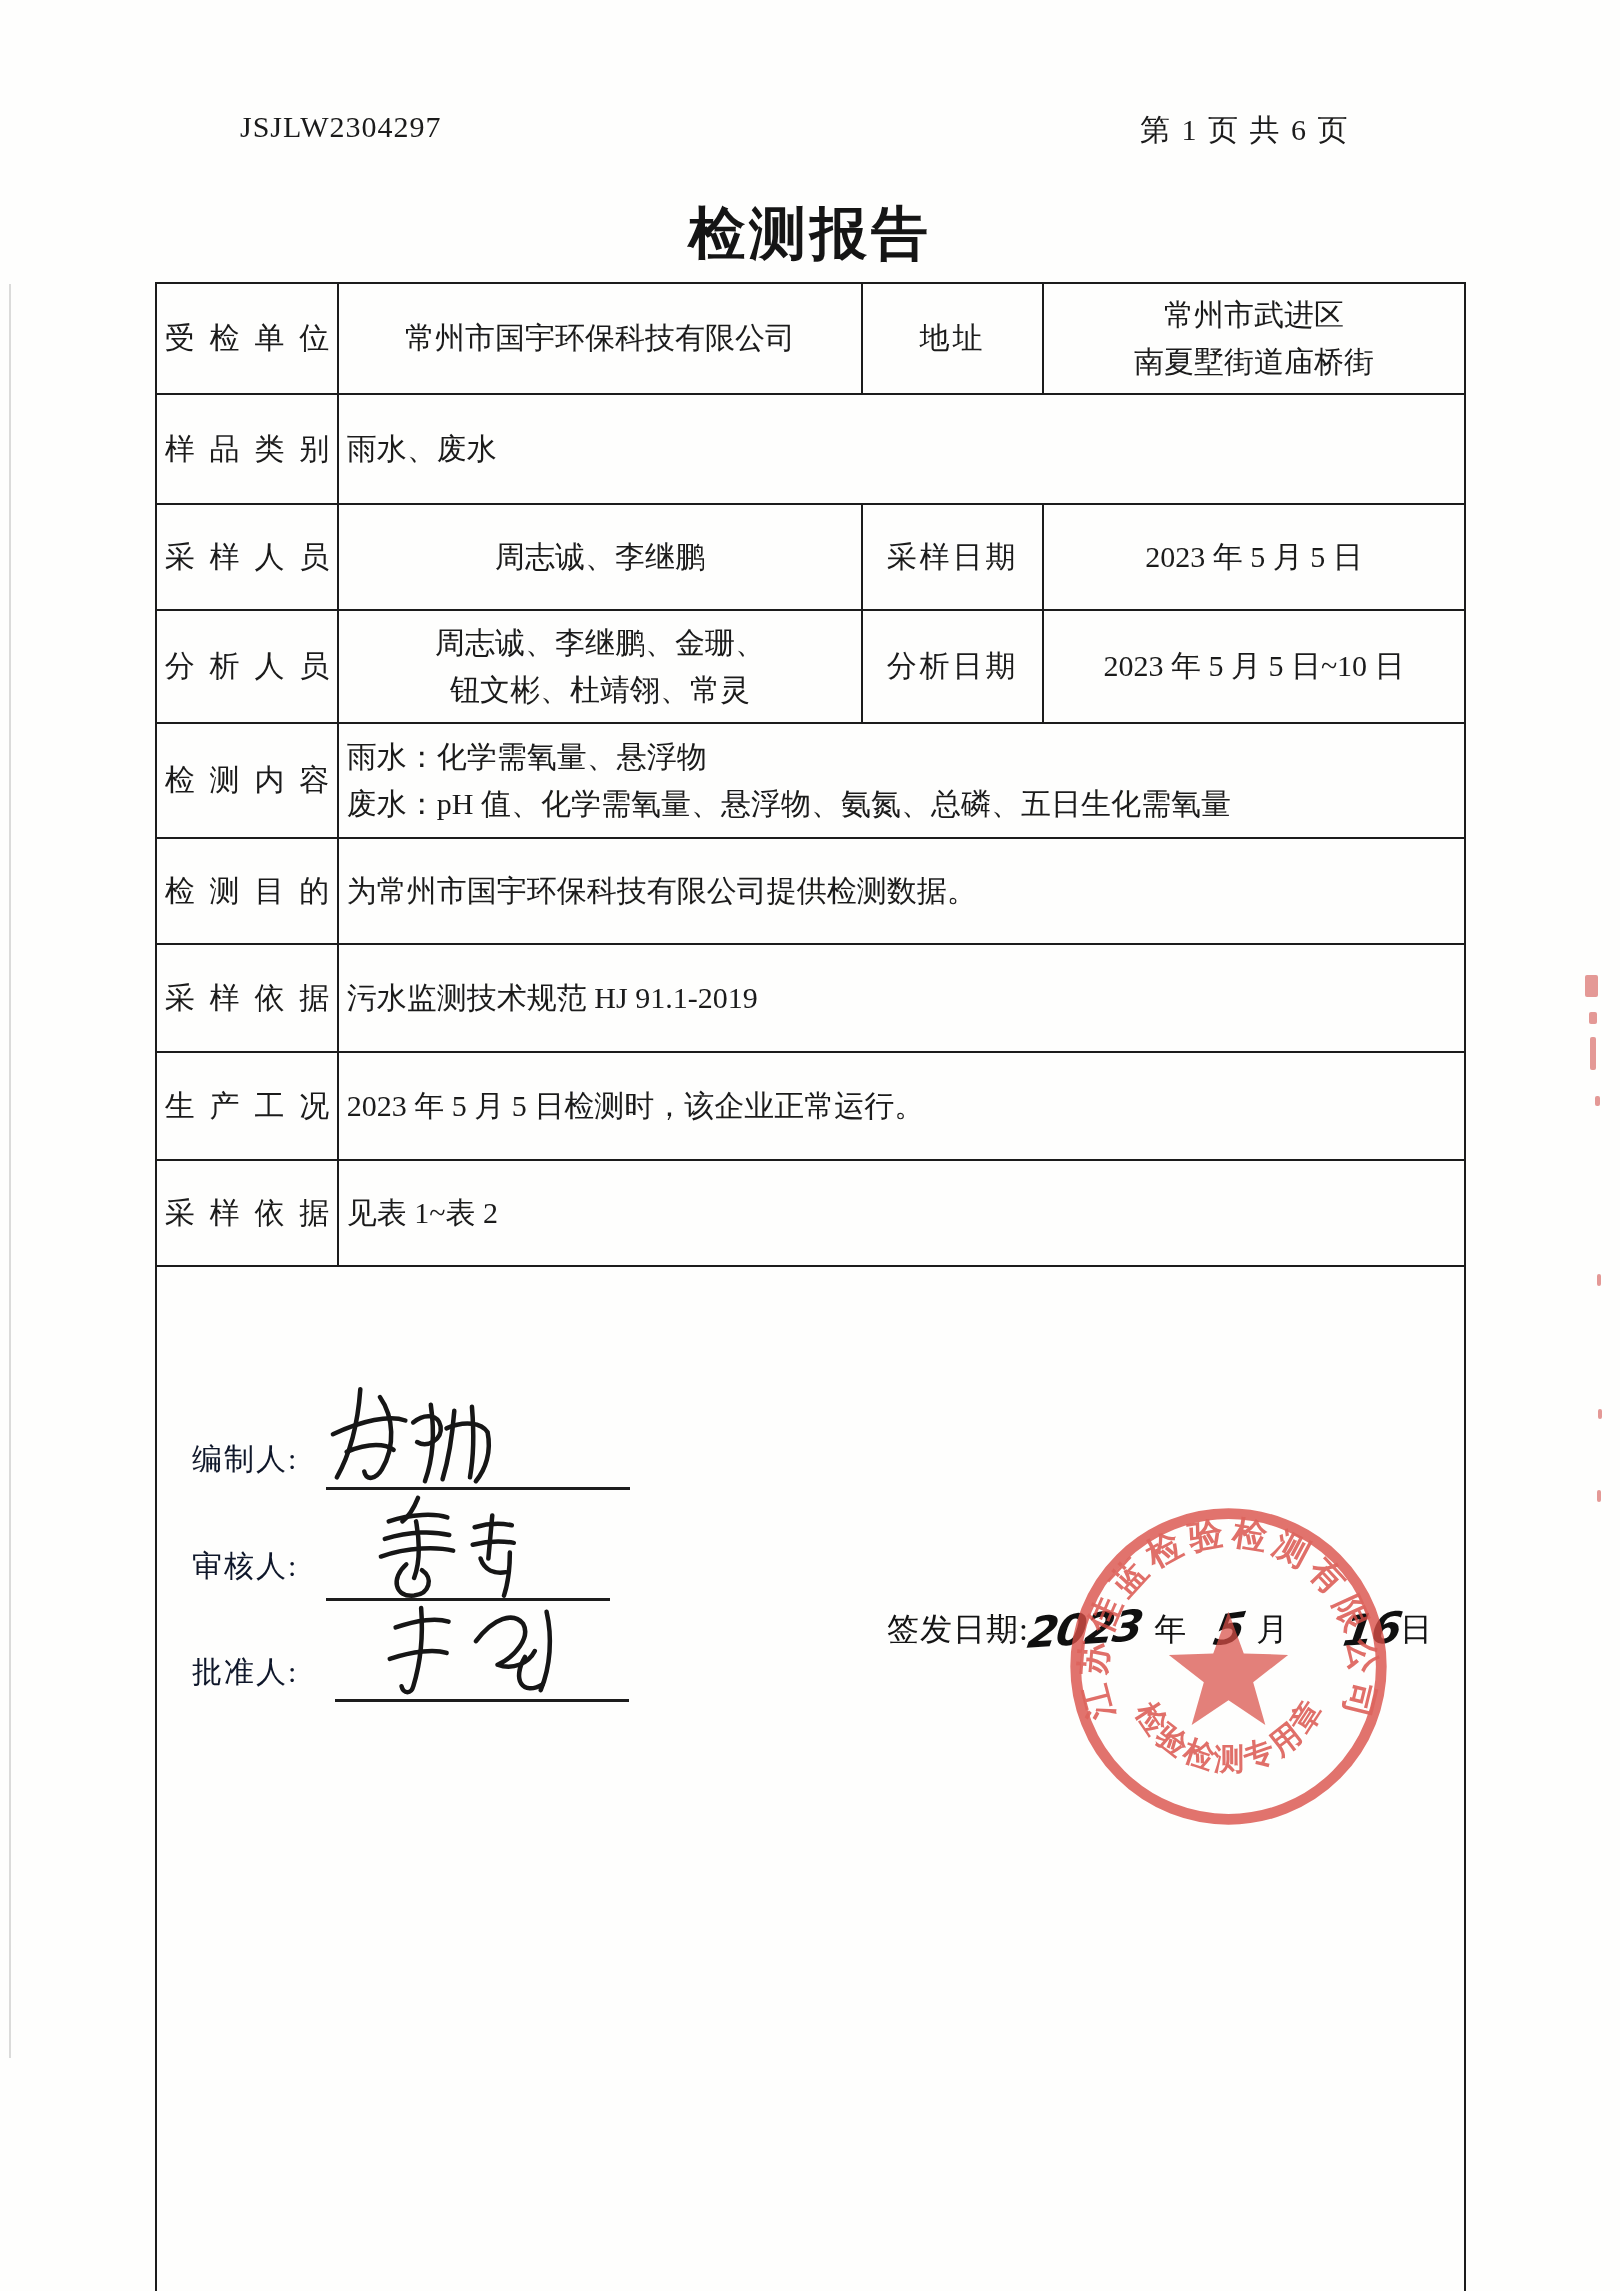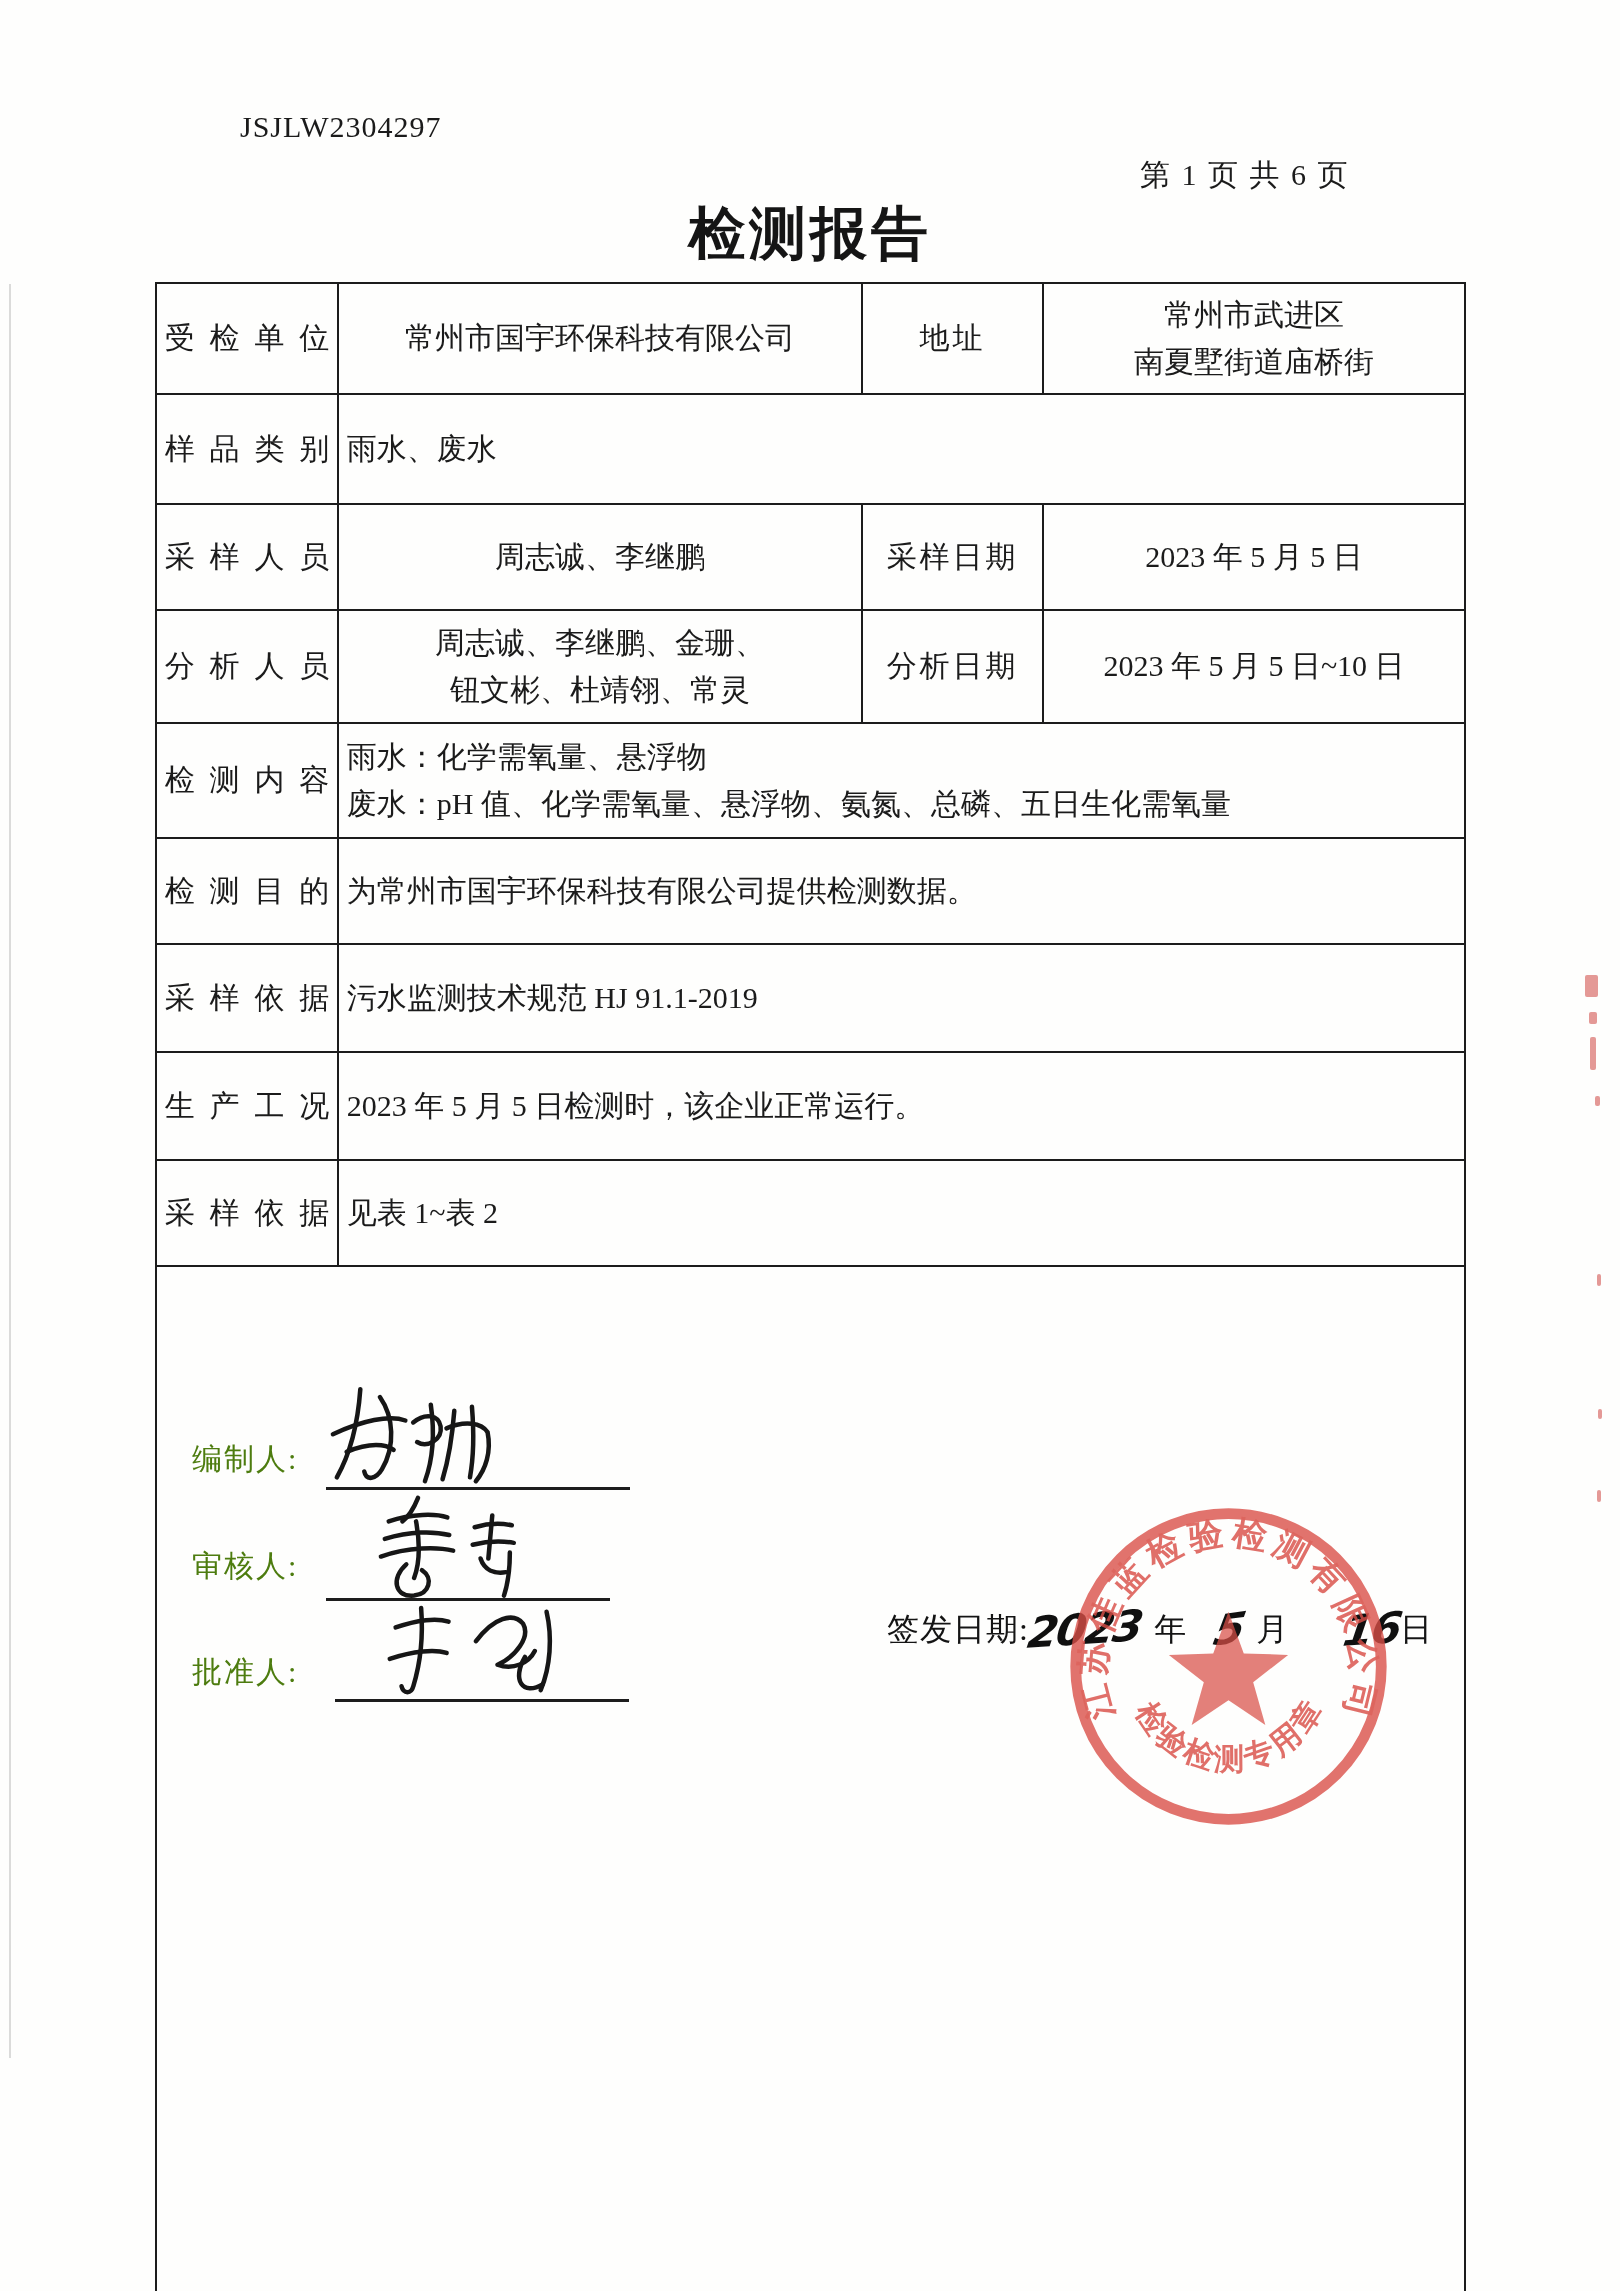--- a/index.html
+++ b/index.html
@@ -9,21 +9,21 @@
     font-family:"Liberation Serif","DejaVu Serif",serif;
     color:#1b1b1b;
     overflow:hidden;
   }
   
   .scan-edge{position:absolute;left:8.8px;top:284px;width:2px;height:1774px;background:rgba(60,60,60,.18);}
   .red-mark{position:absolute;background:rgba(205,70,65,.55);border-radius:2px;}
 
   .header-row{position:absolute;top:110px;left:0;width:100%;height:39px;font-size:30px;}
   .header-code{position:absolute;left:240px;top:0;letter-spacing:1px;}
-  .header-page{position:absolute;left:1140px;top:0;letter-spacing:2px;margin-top:45px;}
+  .header-page{position:absolute;left:1140px;top:0;letter-spacing:2px;}
 
   .doc-title{
     position:absolute;top:196px;left:0;width:100%;
     text-align:center;font-size:57px;font-weight:700;letter-spacing:3.9px;
     font-family:"Liberation Sans","DejaVu Sans",sans-serif;
     color:#151515;
   }
 
   table.info{
     position:absolute;left:155px;top:282px;width:1310px;
@@ -42,21 +42,21 @@
     padding:3.9px 26.5px;
   }
   td.label3{
     text-align:center;letter-spacing:2.9px;padding:3.9px 5.9px;
   }
   td.value{text-align:center;}
   td.wide{text-align:left;padding-left:23.5px;}
   td.sig-cell{position:relative;padding:0;}
 
   .sig-label{
-    position:absolute;left:35px;font-size:30px;letter-spacing:2px;color:#4d7c0f;
+    position:absolute;left:35px;font-size:30px;letter-spacing:2px;color:#0f172a;
   }
   .sig-underline{position:absolute;height:2.9px;background:#1d1d1d;}
   .sig-svg{position:absolute;overflow:visible;}
   .sig-svg path{fill:none;stroke:#161616;stroke-width:4.6;stroke-linecap:round;stroke-linejoin:round;}
 
   .issue-line{
     position:absolute;left:730px;top:329px;
     font-size:32px;letter-spacing:1px;white-space:nowrap;color:#141414;
   }
   .issue-line .printed{display:inline-block;}

